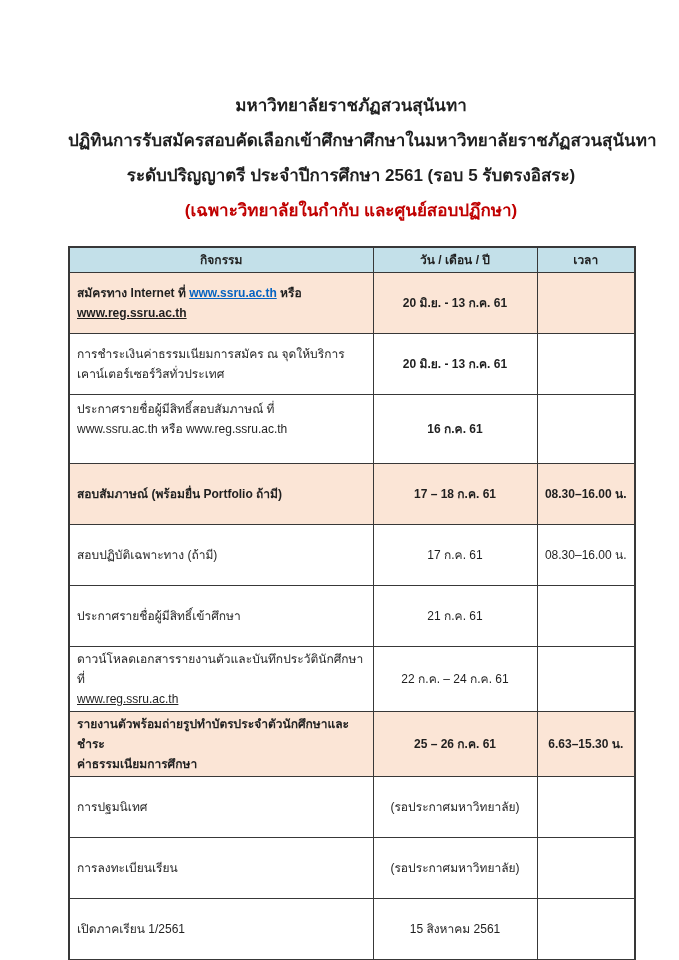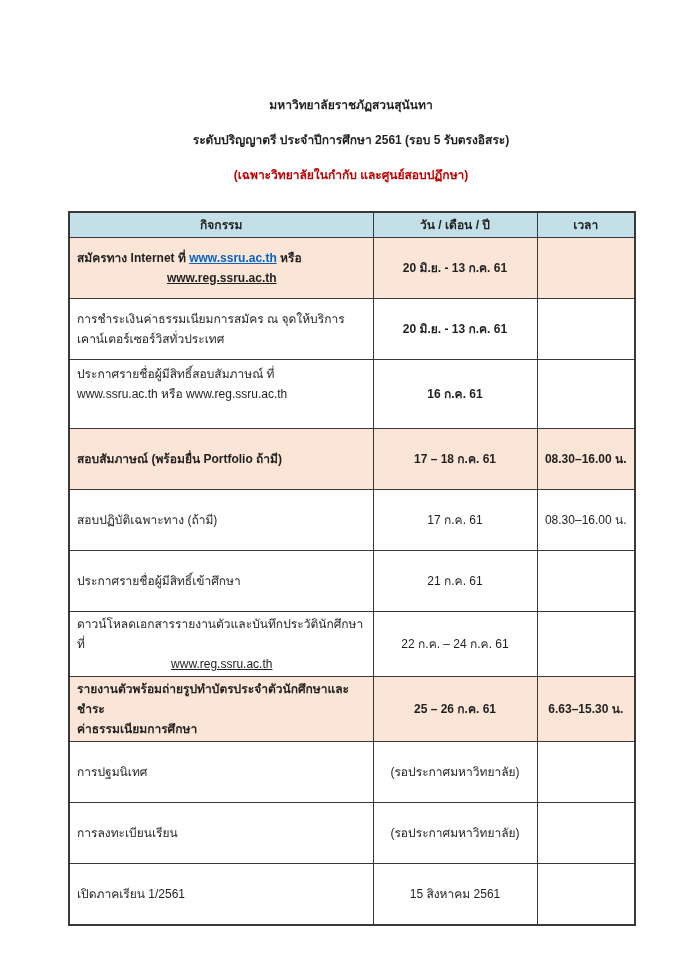--- a/index.html
+++ b/index.html
@@ -19,21 +19,21 @@
     position:relative;
     overflow:hidden;
   }
   .doc{
     position:absolute;
     left:68px;top:88px;
     width:566px;
   }
   .titles{text-align:center;}
   .title-line{
-    font-size:12px;
+    font-size:17px;
     font-weight:bold;
     line-height:35px;
     height:35px;
     white-space:nowrap;
   }
   .title-red{color:var(--accent-red);}
   .cal-table{
     margin-top:18px;
     width:566px;
     border-collapse:collapse;
@@ -56,36 +56,37 @@
     text-align:center;
   }
   td.act{
     text-align:left;
     padding:2px 6px 2px 7px;
   }
   td.date,td.time{text-align:center;padding:20px 2px;}
   tr.hl td{background:var(--highlight-bg);}
   .b{font-weight:bold;}
   .lnk{color:var(--link-blue);text-decoration:underline;cursor:pointer;}
-  .und{text-decoration:underline;text-align:center;}
+  .und{text-decoration:underline;}
   .line{display:block;}
   
   .rh-1{height:44px;} .rh-2{height:42px;} .rh-3{height:69px;}
   .rh-4{height:32px;} .rh-5{height:38px;} .rh-6{height:35px;}
   .rh-7{height:43px;} .rh-8{height:42px;} .rh-9{height:23px;}
   .rh-10{height:22px;margin-top:27px;} .rh-11{height:28px;border-radius:9px;}
   tr.rh-3 td.act{vertical-align:top;padding-top:4px;}
 </style>
 </head>
 <body>
 
 <div class="doc">
 
   <div class="titles">
     <div class="title-line">มหาวิทยาลัยราชภัฏสวนสุนันทา</div>
+    <div class="title-line">ปฏิทินการรับสมัครสอบคัดเลือกเข้าศึกษาศึกษาในมหาวิทยาลัยราชภัฏสวนสุนันทา</div>
     <div class="title-line">ระดับปริญญาตรี ประจำปีการศึกษา 2561 (รอบ 5 รับตรงอิสระ)</div>
     <div class="title-line title-red">(เฉพาะวิทยาลัยในกำกับ และศูนย์สอบปฏึกษา)</div>
   </div>
 
   <table class="cal-table">
     <colgroup>
         <col class="c1">
         <col class="c2">
         <col class="c3">
       </colgroup>

